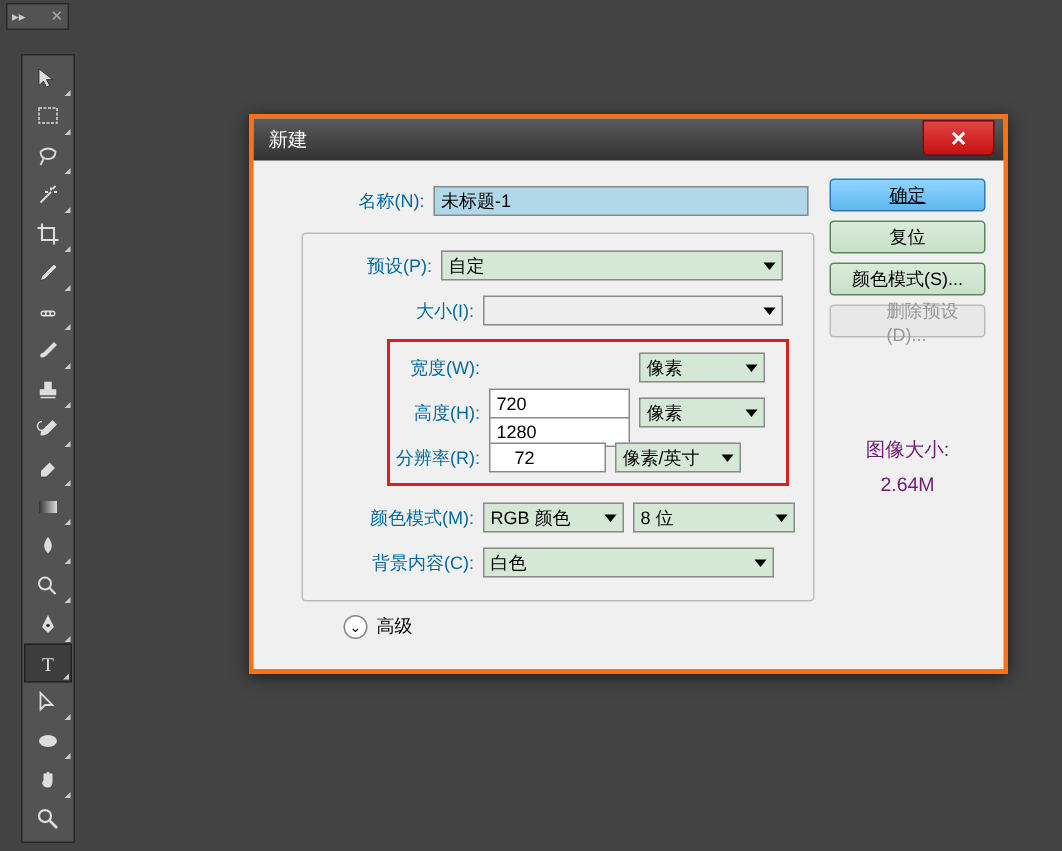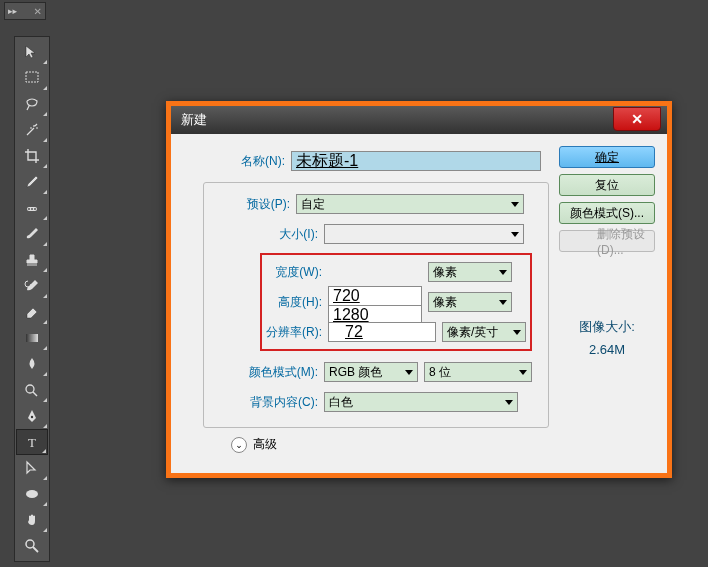--- a/index.html
+++ b/index.html
@@ -11,46 +11,46 @@
 .top-panel .x { color: #aaa; font-size: 10px; cursor: pointer; }
 
 
 .toolbar { position: absolute; left: 14px; top: 36px; width: 36px; background: #535353; border: 1px solid #2a2a2a; display: flex; flex-direction: column; padding: 2px 0; }
 .tool { width: 32px; height: 26px; margin: 0 auto; display: flex; align-items: center; justify-content: center; color: #ddd; position: relative; cursor: pointer; }
 .tool.selected { background: #3d3d3d; border: 1px solid #222; }
 .tool svg { width: 16px; height: 16px; }
 .sub-ind { position: absolute; right: 1px; bottom: 1px; width: 0; height: 0; border-right: 4px solid #ccc; border-top: 4px solid transparent; }
 
 
-.dialog { position: absolute; left: 166px; top: 101px; width: 506px; background: #f0f0f0; border: 5px solid #f97316; box-shadow: 0 2px 10px rgba(0,0,0,0.6); }
+.dialog { position: absolute; left: 166px; top: 76px; width: 506px; background: #f0f0f0; border: 3px solid #f97316; box-shadow: 0 2px 10px rgba(0,0,0,0.6); }
 .titlebar { height: 28px; background: linear-gradient(#5a5a5a, #323232); display: flex; align-items: center; justify-content: space-between; padding-left: 10px; }
 .titlebar .title { color: #fff; font-size: 13px; }
 .close-btn { width: 48px; height: 24px; background: linear-gradient(#e04444, #c81010); border-radius: 0 0 4px 4px; margin-right: 6px; margin-top: -2px; display: flex; align-items: center; justify-content: center; cursor: pointer; border: 1px solid #7a0b0b; }
 .close-btn span { color: #fff; font-size: 14px; font-weight: bold; }
 
 .dlg-body { display: flex; padding: 12px 12px 20px 12px; }
 .dlg-left { flex: 1; }
 .dlg-right { width: 114px; padding-left: 10px; display: flex; flex-direction: column; gap: 6px; }
 
 .row { display: flex; align-items: center; height: 30px; }
 .row .lbl { width: 108px; text-align: right; padding-right: 6px; color: #0369a1; }
 .row .lbl.indent { width: 128px; }
-.row input[type=text] { height: 20px; border: 1px solid #8a8a8a; padding: 0 4px; font-size: 16px; background: #fff; text-decoration: underline; }
+.row input[type=text] { height: 20px; border: 1px solid #8a8a8a; padding: 0 4px; font-size: 12px; background: #fff; }
 .row input.selected { background: #b0d8e8; }
 .row .dropdown { height: 20px; background: #d5e8d5; border: 1px solid #8a8a8a; display: flex; align-items: center; justify-content: space-between; padding: 0 4px; cursor: pointer; }
 .row .dropdown .arrow { width: 0; height: 0; border-left: 4px solid transparent; border-right: 4px solid transparent; border-top: 5px solid #000; margin-left: 6px; }
 
 .fieldset { border: 1px solid #bbb; border-radius: 3px; padding: 6px 6px 10px 6px; margin-top: 6px; position: relative; margin-left: 20px; }
 .redbox { border: 2px solid #d42222; padding: 2px 4px; margin: 4px 10px 6px 50px; }
 
 .btn { height: 22px; background: linear-gradient(#daecd9, #c9e0c8); border: 1px solid #5a8a5a; border-radius: 3px; display: flex; align-items: center; justify-content: center; cursor: pointer; padding: 0 4px; font-size: 12px; }
 .btn.primary { background: linear-gradient(#8fd4ff, #5fb8ef); border: 1px solid #2a7ab8; text-decoration: underline; }
 .btn.disabled { background: #e8e8e8; color: #999; border-color: #bbb; cursor: default; padding-left: 37px; }
 
-.img-size { text-align: center; margin-top: 60px; font-size: 13px; color: #0c4a6e; }
+.img-size { text-align: center; margin-top: 60px; font-size: 13px; color: #701a75; }
 .img-size .val { margin-top: 6px; }
 
 .adv { display: flex; align-items: center; margin-top: 8px; margin-left: 48px; }
 .adv .chev { width: 16px; height: 16px; border: 1px solid #888; border-radius: 50%; display: flex; align-items: center; justify-content: center; margin-right: 6px; background: #fff; cursor: pointer; font-size: 9px; }
 </style>
 </head>
 <body>
 
 <div class="top-panel">
   <span>▸▸</span>
@@ -232,21 +232,21 @@
           <div class="row">
             <span class="lbl" style="width:62px">高度(H):</span>
             <input type="text" style="width: 94px; margin-top: 25px;" value="1280">
             <div class="dropdown" style="width:84px;margin-left:6px">
                 <span>像素</span>
                 <span class="arrow"></span>
               </div>
           </div>
           <div class="row">
             <span class="lbl" style="width:62px">分辨率(R):</span>
-            <input type="text" style="width: 108px; padding-left: 16px;" value="72">
+            <input type="text" style="width: 78px; padding-left: 16px;" value="72">
             <div class="dropdown" style="width:84px;margin-left:6px">
                 <span>像素/英寸</span>
                 <span class="arrow"></span>
               </div>
           </div>
         </div>
         <div class="row" style="margin-left:26px">
           <span class="lbl" style="width:88px">颜色模式(M):</span>
           <div class="dropdown" style="width:94px">
               <span>RGB 颜色</span>

